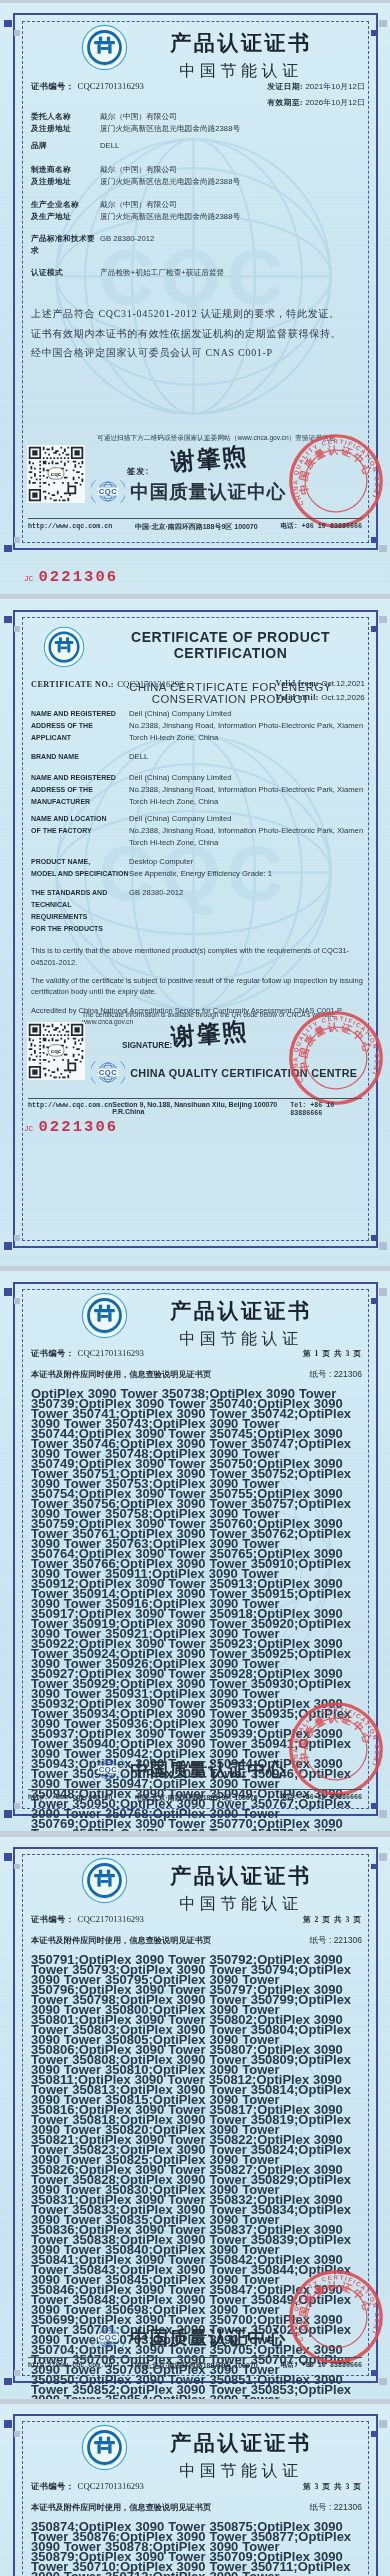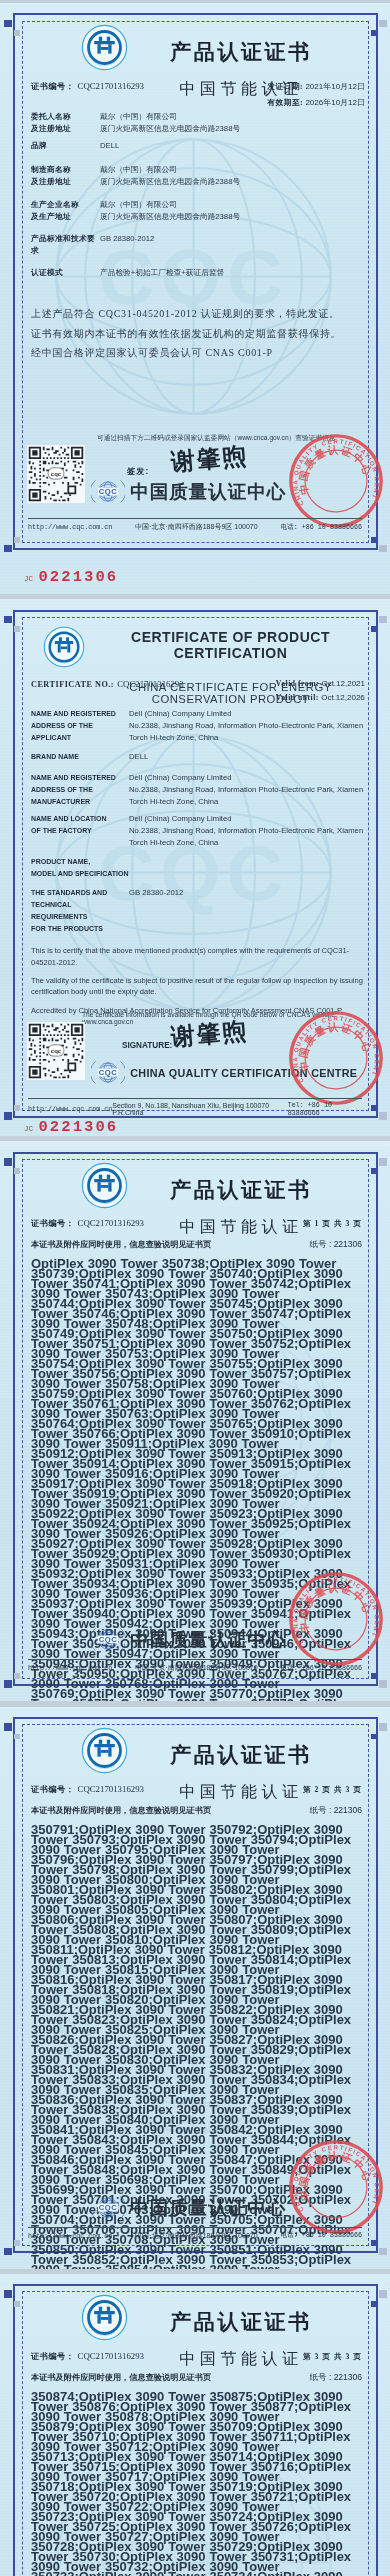--- a/index.html
+++ b/index.html
@@ -3,39 +3,39 @@
 <meta charset="utf-8">
 <style>
   html,body{margin:0;padding:0;}
   body{width:391px;background:#c4cfd9;padding:3.1px 0 2.6px;font-family:"Liberation Sans",sans-serif;}
   .sheet{position:relative;width:391px;margin:0 0 5.2px;overflow:hidden;
     background:
       repeating-linear-gradient(180deg, rgba(255,255,255,.07) 0 0.5px, rgba(0,0,0,0) 0.5px 1.5px),
       linear-gradient(180deg,#d6edf6 0%,var(--paper,#cde7f1) 30%,#c8e3ee 70%,var(--paper,#cde7f1) 100%);
   }
   .s1{height:591px;--fb:44px}
-  .s2{height:537px;--fb:18.5px}
+  .s2{height:667px;--fb:18.5px}
   .a3{height:560px;--fb:15.5px}
   .a4{height:562px;--fb:15.5px}
   .a5{height:544px;--fb:15.5px}
   .frame-outer{position:absolute;left:13.4px;right:13.4px;top:10.3px;bottom:var(--fb);border:2.1px solid var(--frame,#3b4d9f);}
   .frame-dotted{position:absolute;left:22px;right:22px;top:17.5px;bottom:calc(var(--fb) + 7.2px);border:1px dashed var(--dotted,#4059a8);}
   .orn{position:absolute;width:7.7px;height:7.7px;background:var(--frame,#3b4d9f);}
   .orn.sm{width:5.7px;height:5.7px;}
   .orn.gray{background:#b3bfd2;}
   .orn.tl1{left:4.1px;top:16.5px}.orn.tl2{left:14px;top:27px}
   .orn.tr1{right:4.1px;top:16.5px}.orn.tr2{right:14px;top:27px}
   .orn.bl1{left:4.1px;bottom:calc(var(--fb) - 2.1px)}.orn.bl2{left:14px;bottom:calc(var(--fb) + 7.2px)}
   .orn.br1{right:4.1px;bottom:calc(var(--fb) - 2.1px)}.orn.br2{right:14px;bottom:calc(var(--fb) + 7.2px)}
   .wm{position:absolute;left:49px;top:129px;width:289px;height:289px;opacity:.30;pointer-events:none;}
   .appendix .wm{top:144px;opacity:.20;}
   
   .cecp{position:absolute;left:81px;top:20.6px;width:47px;height:47px;}
   .titles{position:absolute;left:133px;top:21.6px;width:216px;text-align:center;}
-  .t-cn{margin:13px;font-size:21px;font-weight:700;letter-spacing:2.6px;color:var(--titleink,#1b242e);}
+  .t-cn{margin:4px;font-size:21px;font-weight:700;letter-spacing:2.6px;color:var(--titleink,#1b242e);}
   .st-cn{margin-top:3.6px;font-size:16px;letter-spacing:4.6px;color:#202b36;}
   .s2 .cecp{left:43px;top:27px;width:42px;height:42px;}
   .s2 .titles{left:90px;top:30px;width:281px;}
   .t-en{margin:0;font-size:14px;font-weight:700;letter-spacing:0.5px;color:#242f3a;}
   .st-en{margin-top:20px;font-size:11.3px;letter-spacing:0.5px;color:#2b3a46;}
   
   .certrow{position:absolute;left:31px;right:26px;top:78px;display:flex;justify-content:space-between;}
   .s2 .certrow{top:80px;}
   .cl{font-family:"Liberation Serif",serif;font-size:8.2px;font-weight:700;letter-spacing:0.5px;color:#222e3a;}
   .cv{font-family:"Liberation Serif",serif;font-size:8.8px;color:#203040;margin-left:3.1px;}
@@ -72,21 +72,21 @@
   .s2 .cqc-line{top:460px;}
   .appendix .cqc-line{left:91px;top:auto;bottom:48px;}
   .globe{width:34px;height:27px;flex:none;}
   .centre-cn{font-size:18.5px;font-weight:600;letter-spacing:1px;color:#28323d;}
   .centre-en{font-size:10.8px;font-weight:700;letter-spacing:0.3px;color:#242f3a;}
   .stamp{position:absolute;right:6.2px;top:429px;width:98px;height:98px;opacity:.88;transform:rotate(-6deg);}
   .s2 .stamp{top:410px;}
   .appendix .stamp{top:auto;bottom:33px;}
   
   .foot-line{position:absolute;left:28px;right:29px;top:515px;border-top:0.8px solid #45525e;}
-  .foot{position:absolute;left:28px;right:29px;top:519px;display:flex;justify-content:space-between;align-items:center;}
+  .foot{position:absolute;left:28px;right:29px;top:519px;display:flex;justify-content:space-between;align-items:flex-start;font-weight:bold;}
   .s2 .foot-line{top:499px}.s2 .foot{top:502px}
   .appendix .foot-line{top:auto;bottom:41px}.appendix .foot{top:auto;bottom:28px}
   .f-url,.f-tel{font-family:"Liberation Mono",monospace;font-size:6.7px;color:#2a3540;}
   .f-addr{font-size:7px;color:#26313c;}
   
   .jc{position:absolute;left:24px;top:565px;color:var(--serialred,#c73349);}
   .s2 .jc{top:519px;}
   .jc-p{font-family:"Liberation Mono",monospace;font-size:7.7px;margin-right:5.2px;}
   .jc-n{font-family:"Liberation Mono",monospace;font-size:15.5px;font-weight:700;letter-spacing:2.1px;}
   
@@ -369,20 +369,24 @@
       <div class="valcol">
           <span class="val">Dell (China) Company Limited</span>
           <span class="val">No.2388, Jinshang Road, Information Photo-Electronic Park, Xiamen Torch Hi-tech Zone, China</span>
         </div>
     </div>
     <div class="row mb14">
       <div class="lblcol">
           <span class="lbl">PRODUCT NAME,</span>
           <span class="lbl">MODEL AND SPECIFICATION</span>
         </div>
+      <div class="valcol">
+          <span class="val">Desktop Computer</span>
+          <span class="val">See Appendix, Energy Efficiency Grade: 1</span>
+        </div>
     </div>
     <div class="row mb12">
       <div class="lblcol">
           <span class="lbl">THE STANDARDS AND</span>
           <span class="lbl">TECHNICAL REQUIREMENTS</span>
           <span class="lbl">FOR THE PRODUCTS</span>
         </div>
       <div class="valcol">
           <span class="val">GB 28380-2012</span>
         </div>

